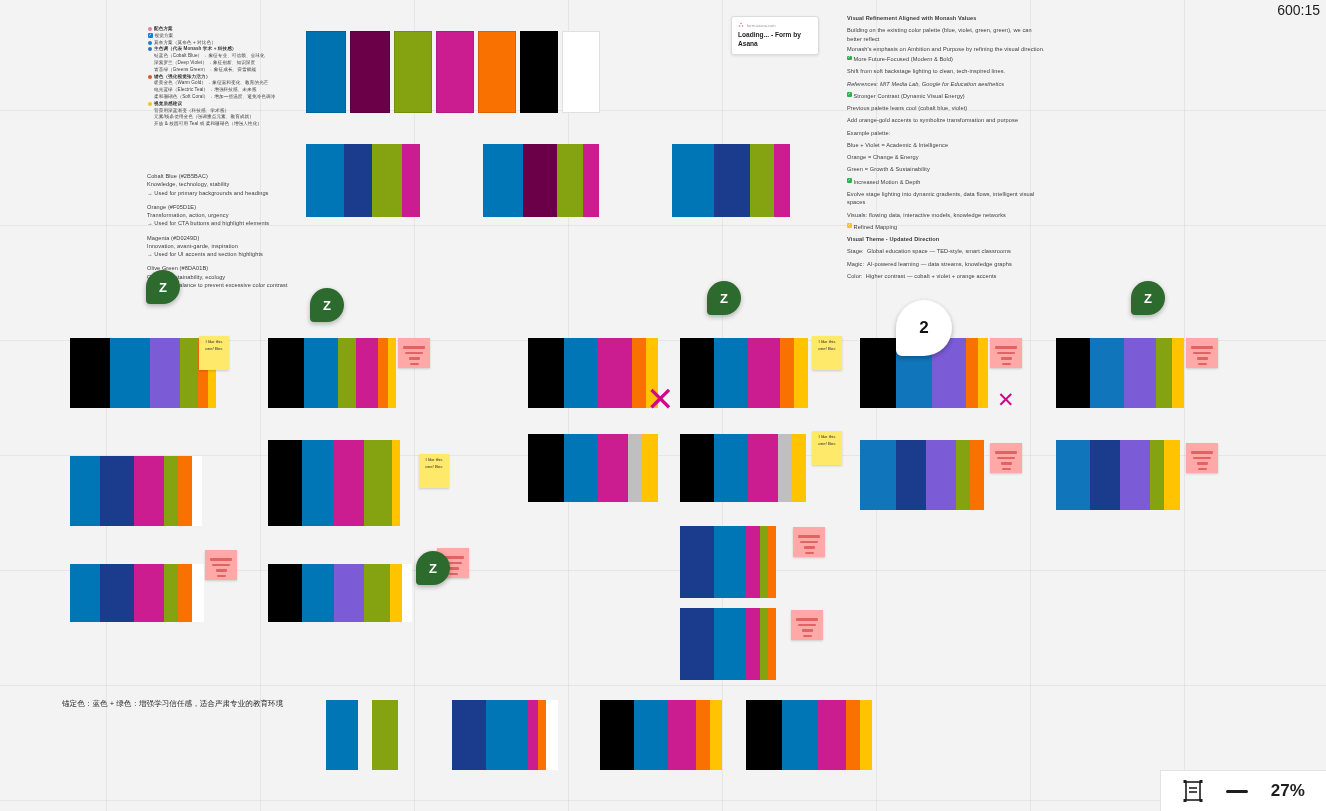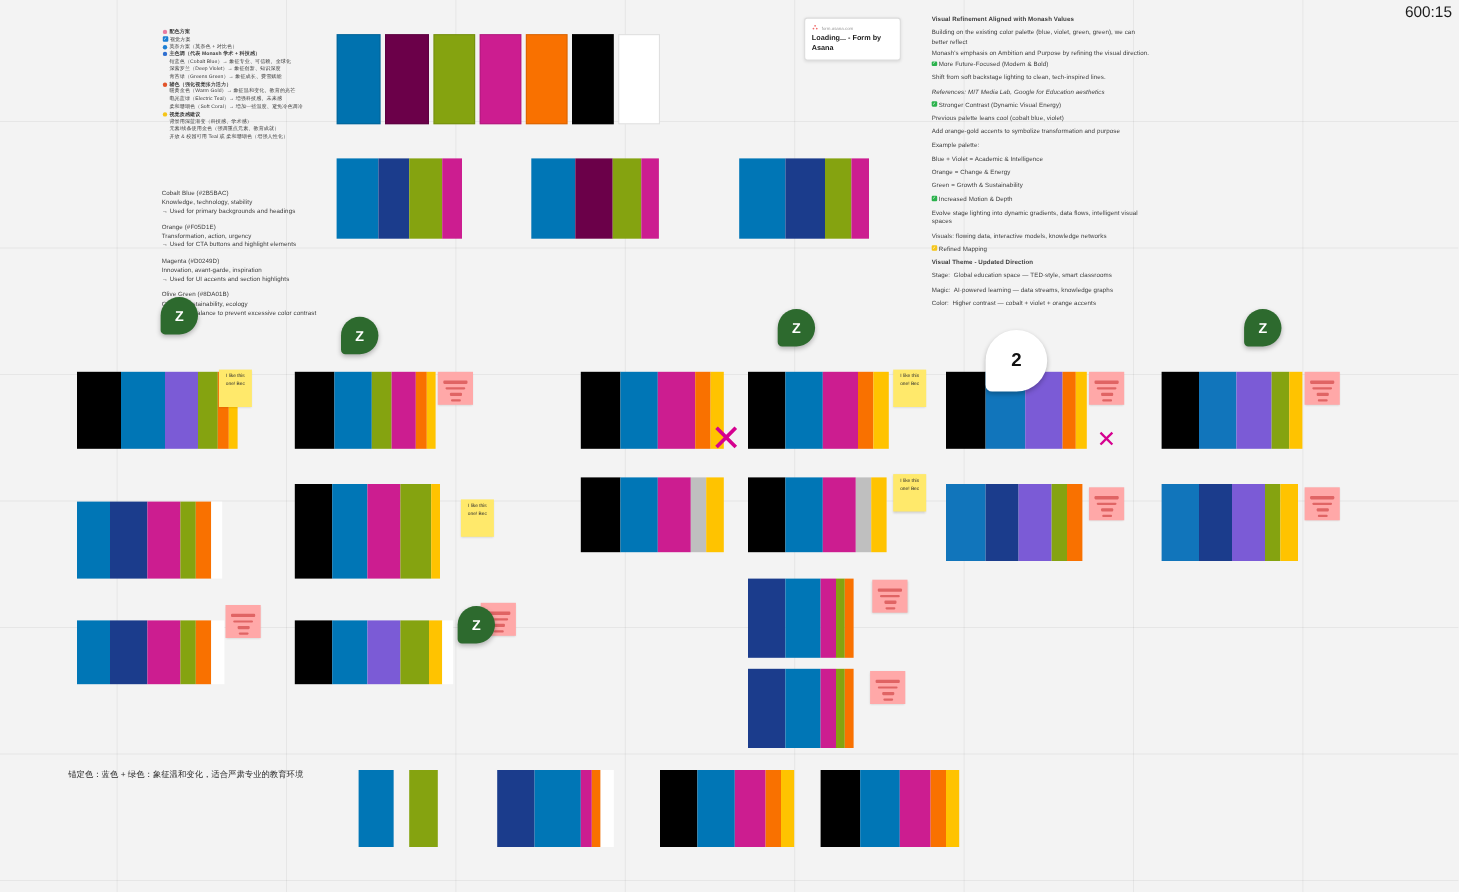--- a/index.html
+++ b/index.html
@@ -116,21 +116,21 @@
 <div id="canvas">
 
   <div id="timer">600:15</div>
 
   <div class="textblock tiny" id="leftTop" style="left:148px; top:26px; width:150px;"><div class="bullet-line"><span class="dot" style="background: rgb(232, 123, 160);"></span><span class="bold">配色方案</span></div><div class="bullet-line"><span class="sq" style="background: rgb(27, 127, 212);">✓</span><span>视觉方案</span></div><div class="bullet-line"><span class="dot" style="background: rgb(27, 127, 212);"></span><span>莫奈方案（莫奈色 + 对比色）</span></div><div class="bullet-line"><span class="dot" style="background: rgb(47, 111, 208);"></span><span class="bold">主色调（代表 Monash 学术 + 科技感）</span></div><div class="bullet-line"><span style="width: 4px; flex: 0 0 auto;"></span><span>钴蓝色（Cobalt Blue）→ 象征专业、可信赖、全球化</span></div><div class="bullet-line"><span style="width: 4px; flex: 0 0 auto;"></span><span>深紫罗兰（Deep Violet）→ 象征创新、知识深度</span></div><div class="bullet-line"><span style="width: 4px; flex: 0 0 auto;"></span><span>青苔绿（Greens Green）→ 象征成长、费雪赋能</span></div><div class="bullet-line"><span class="dot" style="background: rgb(226, 84, 43);"></span><span class="bold">辅色（强化视觉张力活力）</span></div><div class="bullet-line"><span style="width: 4px; flex: 0 0 auto;"></span><span>暖黄金色（Warm Gold）→ 象征温和变化、教育的光芒</span></div><div class="bullet-line"><span style="width: 4px; flex: 0 0 auto;"></span><span>电光蓝绿（Electric Teal）→ 增强科技感、未来感</span></div><div class="bullet-line"><span style="width: 4px; flex: 0 0 auto;"></span><span>柔和珊瑚色（Soft Coral）→ 增加一些温度、避免冷色调冷</span></div><div class="bullet-line"><span class="dot" style="background: rgb(245, 197, 24);"></span><span class="bold">视觉质感建议</span></div><div class="bullet-line"><span style="width: 4px; flex: 0 0 auto;"></span><span>背景用深蓝渐变（科技感、学术感）</span></div><div class="bullet-line"><span style="width: 4px; flex: 0 0 auto;"></span><span>元素/线条使用金色（强调重点元素、教育成就）</span></div><div class="bullet-line"><span style="width: 4px; flex: 0 0 auto;"></span><span>开放 &amp; 校园可用 Teal 或 柔和珊瑚色（增强人性化）</span></div></div>
 
   <div class="textblock tiny6" id="leftDesc" style="left:147px; top:172px; width:160px;"><span class="ln" style="margin-top: 0px;">Cobalt Blue (#2B5BAC)</span><span class="ln">Knowledge, technology, stability</span><span class="ln">→ Used for primary backgrounds and headings</span><span class="ln" style="margin-top: 6px;">Orange (#F05D1E)</span><span class="ln">Transformation, action, urgency</span><span class="ln">→ Used for CTA buttons and highlight elements</span><span class="ln" style="margin-top: 6px;">Magenta (#D0249D)</span><span class="ln">Innovation, avant-garde, inspiration</span><span class="ln">→ Used for UI accents and section highlights</span><span class="ln" style="margin-top: 6px;">Olive Green (#8DA01B)</span><span class="ln">Growth, sustainability, ecology</span><span class="ln">→ Used to balance to prevent excessive color contrast</span></div>
 
   <div class="textblock tiny6" id="rightBlock" style="left:847px; top:14px; width:200px;"><div class="bullet-line" style="margin-bottom: 4px;"><span class="bold">Visual Refinement Aligned with Monash Values</span></div><div class="bullet-line" style="margin-bottom: 2px;"><span>Building on the existing color palette (blue, violet, green, green), we can better reflect</span></div><div class="bullet-line" style="margin-bottom: 2px;"><span>Monash's emphasis on Ambition and Purpose by refining the visual direction.</span></div><div class="bullet-line" style="margin-bottom: 4px;"><span class="sq" style="background: rgb(43, 178, 76);">✓</span><span>More Future-Focused (Modern &amp; Bold)</span></div><div class="bullet-line" style="margin-bottom: 4px;"><span>Shift from soft backstage lighting to clean, tech-inspired lines.</span></div><div class="bullet-line" style="margin-bottom: 4px;"><span class="ital">References: MIT Media Lab, Google for Education aesthetics</span></div><div class="bullet-line" style="margin-bottom: 4px;"><span class="sq" style="background: rgb(43, 178, 76);">✓</span><span>Stronger Contrast (Dynamic Visual Energy)</span></div><div class="bullet-line" style="margin-bottom: 4px;"><span>Previous palette leans cool (cobalt blue, violet)</span></div><div class="bullet-line" style="margin-bottom: 4px;"><span>Add orange-gold accents to symbolize transformation and purpose</span></div><div class="bullet-line" style="margin-bottom: 4px;"><span>Example palette:</span></div><div class="bullet-line" style="margin-bottom: 4px;"><span>Blue + Violet = Academic &amp; Intelligence</span></div><div class="bullet-line" style="margin-bottom: 4px;"><span>Orange = Change &amp; Energy</span></div><div class="bullet-line" style="margin-bottom: 4px;"><span>Green = Growth &amp; Sustainability</span></div><div class="bullet-line" style="margin-bottom: 4px;"><span class="sq" style="background: rgb(43, 178, 76);">✓</span><span>Increased Motion &amp; Depth</span></div><div class="bullet-line" style="margin-bottom: 4px;"><span>Evolve stage lighting into dynamic gradients, data flows, intelligent visual spaces</span></div><div class="bullet-line" style="margin-bottom: 4px;"><span>Visuals: flowing data, interactive models, knowledge networks</span></div><div class="bullet-line" style="margin-bottom: 4px;"><span class="sq" style="background: rgb(245, 197, 24);">✓</span><span>Refined Mapping</span></div><div class="bullet-line" style="margin-bottom: 4px;"><span class="bold">Visual Theme - Updated Direction</span></div><div class="bullet-line" style="margin-bottom: 4px;"><span>Stage:  Global education space — TED-style, smart classrooms</span></div><div class="bullet-line" style="margin-bottom: 4px;"><span>Magic:  AI-powered learning — data streams, knowledge graphs</span></div><div class="bullet-line" style="margin-bottom: 4px;"><span>Color:  Higher contrast — cobalt + violet + orange accents</span></div></div>
 
-  <div class="cncap" style="left:62px; top:699px;">锚定色：蓝色 + 绿色：象征温和变化，适合严肃专业的教育环境</div>
+  <div class="cncap" style="left:62px; top:699px;">锚定色：蓝色 + 绿色：增强学习信任感，适合严肃专业的教育环境</div>
 
   <div class="linkcard" style="left:731px; top:16px; width:88px;">
     <div class="url">
       <svg width="6" height="6" viewBox="0 0 24 24">
         <circle cx="12" cy="6" r="3.2" fill="#F06A6A"></circle>
         <circle cx="6" cy="16" r="3.2" fill="#F06A6A"></circle>
         <circle cx="18" cy="16" r="3.2" fill="#F06A6A"></circle>
       </svg>
       <span>form.asana.com</span>
     </div>
@@ -403,14 +403,29 @@
         <span>Z</span>
       </div>
       <div class="pin green" style="left: 416px; top: 551px;">
         <span>Z</span>
       </div>
       <div class="pin white" style="left: 896px; top: 300px;">
         <span>2</span>
       </div>
     </div>
 
+  <div id="zoombar">
+    <span class="frame-icon">
+      <svg width="22" height="24" viewBox="0 0 22 24">
+        <rect x="4" y="3" width="14" height="18" fill="none" stroke="#1d1d1d" stroke-width="1.6"></rect>
+        <line x1="7" y1="9" x2="15" y2="9" stroke="#1d1d1d" stroke-width="1.6"></line>
+        <line x1="7" y1="13" x2="15" y2="13" stroke="#1d1d1d" stroke-width="1.6"></line>
+        <rect x="1.5" y="1" width="3" height="3" fill="#1d1d1d"></rect>
+        <rect x="17.5" y="1" width="3" height="3" fill="#1d1d1d"></rect>
+        <rect x="1.5" y="20" width="3" height="3" fill="#1d1d1d"></rect>
+        <rect x="17.5" y="20" width="3" height="3" fill="#1d1d1d"></rect>
+      </svg>
+    </span>
+    <span class="minus"></span>
+    <span class="zlabel">27%</span>
+  </div>
 
 </div>
 
 </body></html>

